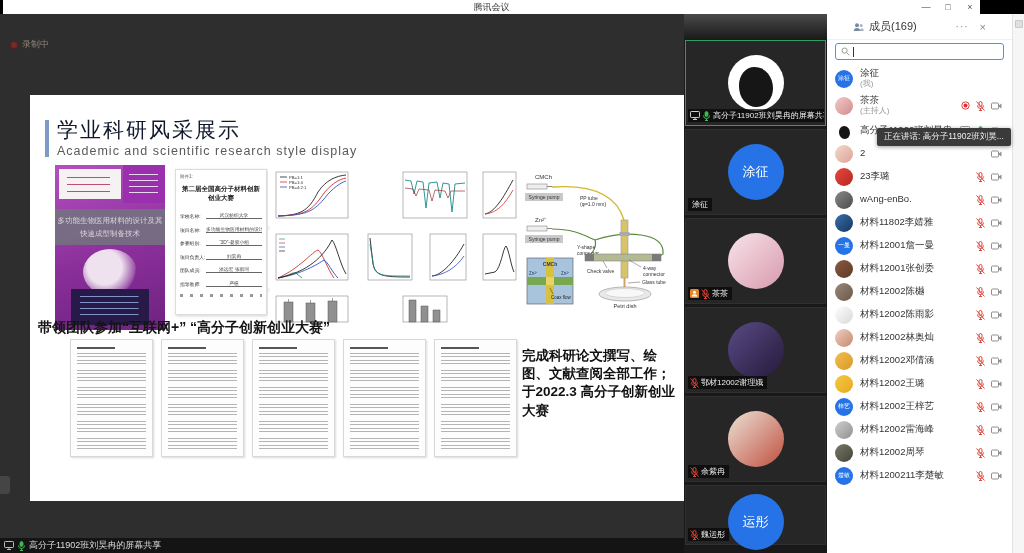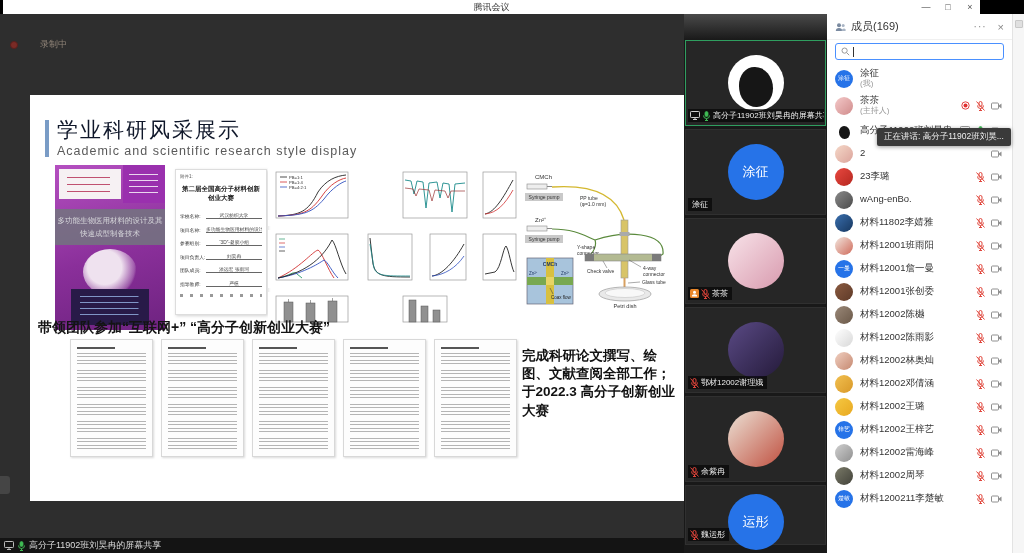--- a/index.html
+++ b/index.html
@@ -6,21 +6,21 @@
   html,body { width:1024px; height:553px; overflow:hidden; background:#000;
     font-family:"Liberation Sans", sans-serif; }
   .titlebar { position:absolute; left:3px; top:0; width:977px; height:14px; background:#fff;
     display:flex; align-items:center; justify-content:center; font-size:9px; color:#333; }
   .wcontrols { position:absolute; right:4px; top:0; height:14px; display:flex; gap:10px;
     align-items:center; color:#555; font-size:9px; }
   .wbtn { width:12px; text-align:center; cursor:pointer; line-height:14px; }
 
   
   .main { position:absolute; left:0; top:14px; width:684px; height:539px; background:#2e2e2e; }
-  .rec { position:absolute; left:10px; top:24px; display:flex; align-items:center; gap:22px;
+  .rec { position:absolute; left:10px; top:24px; display:flex; align-items:center; gap:4px;
     font-size:9px; color:#8f8377; }
   .rec-dot { width:8px; height:8px; border-radius:50%; background:#7a2b26; border:1px solid #5a1f1c; }
   .side-tab { position:absolute; left:0; top:462px; width:10px; height:18px; background:#454545;
     border-radius:0 3px 3px 0; }
   .share-bar { position:absolute; left:0; bottom:0; width:100%; height:15px; background:#141414;
     display:flex; align-items:center; gap:3px; padding-left:4px; font-size:9px; color:#ddd; }
 
   
   .slide { position:absolute; left:30px; top:81px; width:655px; height:406px; background:#fff; }
   .s-titlebar { position:absolute; left:15px; top:25px; width:4px; height:37px; background:#7a9cc6; }
@@ -82,21 +82,21 @@
     border-radius:50%; display:flex; align-items:center; justify-content:center;
     font-size:13px; color:#fff; }
   .tlabel { position:absolute; left:2px; bottom:3px; max-width:136px; background:rgba(0,0,0,.6);
     padding:1px 4px 1px 2px; display:flex; align-items:center; gap:2px; font-size:8px; color:#eee;
     white-space:nowrap; overflow:hidden; }
   .sil-blob { width:34px; height:40px; background:#161616; border-radius:46% 54% 48% 52%; margin-top:8px; }
 
   
   .members { position:absolute; left:827px; top:14px; width:185px; height:539px; background:#fff; }
   .m-head { position:absolute; left:0; top:0; width:100%; height:26px; display:flex;
-    align-items:center; padding:0 8px; gap:5px; font-size:11px; color:#333;
+    align-items:center; padding:0 26px; gap:5px; font-size:11px; color:#333;
     border-bottom:1px solid #f0f0f0; }
   .m-head .grow { flex:1; }
   .m-more { color:#888; font-size:10px; letter-spacing:1px; cursor:pointer; }
   .m-close { color:#888; font-size:11px; cursor:pointer; margin-left:6px; }
   .m-search { position:absolute; left:8px; top:29px; width:169px; height:17px;
     border:1px solid #4a90ff; border-radius:3px; display:flex; align-items:center;
     padding:0 5px; gap:3px; }
   .caret { width:1px; height:10px; background:#333; animation:blink 1s steps(1) infinite; }
   @keyframes blink { 50% { opacity:0; } }
   .mrows { position:absolute; left:0; top:51px; width:100%; }
@@ -641,42 +641,20 @@
           </span>
           <span class="icn">
             <svg width="11" height="8" viewBox="0 0 11 8">
               <rect x="0.5" y="1" width="7" height="6" rx="1" fill="none" stroke="#8f8f8f" stroke-width="1"></rect>
               <path d="M8,3.2 L10.5,1.5 V6.5 L8,4.8 Z" fill="#8f8f8f"></path>
             </svg>
           </span>
         </span>
   </div>
 
-  <div class="mrow">
-    <span class="mav" style="background: linear-gradient(135deg, rgb(242, 230, 222), rgb(207, 106, 90));"></span>
-    <span class="mtxt">
-      <span class="mname">材料12001班雨阳</span>
-
-    </span>
-    <span class="mics">
-          <span class="icn">
-            <svg width="9" height="10" viewBox="0 0 9 10">
-              <rect x="3" y="0.5" width="3" height="5" rx="1.5" fill="none" stroke="#e0443a" stroke-width="1"></rect>
-              <path d="M1.5,4.5 a3,3 0 0 0 6,0 M4.5,7.5 V9.5 M3,9.5 h3" fill="none" stroke="#e0443a" stroke-width="1"></path>
-              <line x1="0.5" y1="0.5" x2="8.5" y2="9.5" stroke="#e0443a" stroke-width="1"></line>
-            </svg>
-          </span>
-          <span class="icn">
-            <svg width="11" height="8" viewBox="0 0 11 8">
-              <rect x="0.5" y="1" width="7" height="6" rx="1" fill="none" stroke="#8f8f8f" stroke-width="1"></rect>
-              <path d="M8,3.2 L10.5,1.5 V6.5 L8,4.8 Z" fill="#8f8f8f"></path>
-            </svg>
-          </span>
-        </span>
-  </div>
 
   <div class="mrow">
     <span class="mav" style="background: rgb(38, 115, 232);">一曼</span>
     <span class="mtxt">
       <span class="mname">材料12001詹一曼</span>
 
     </span>
     <span class="mics">
           <span class="icn">
             <svg width="9" height="10" viewBox="0 0 9 10">

